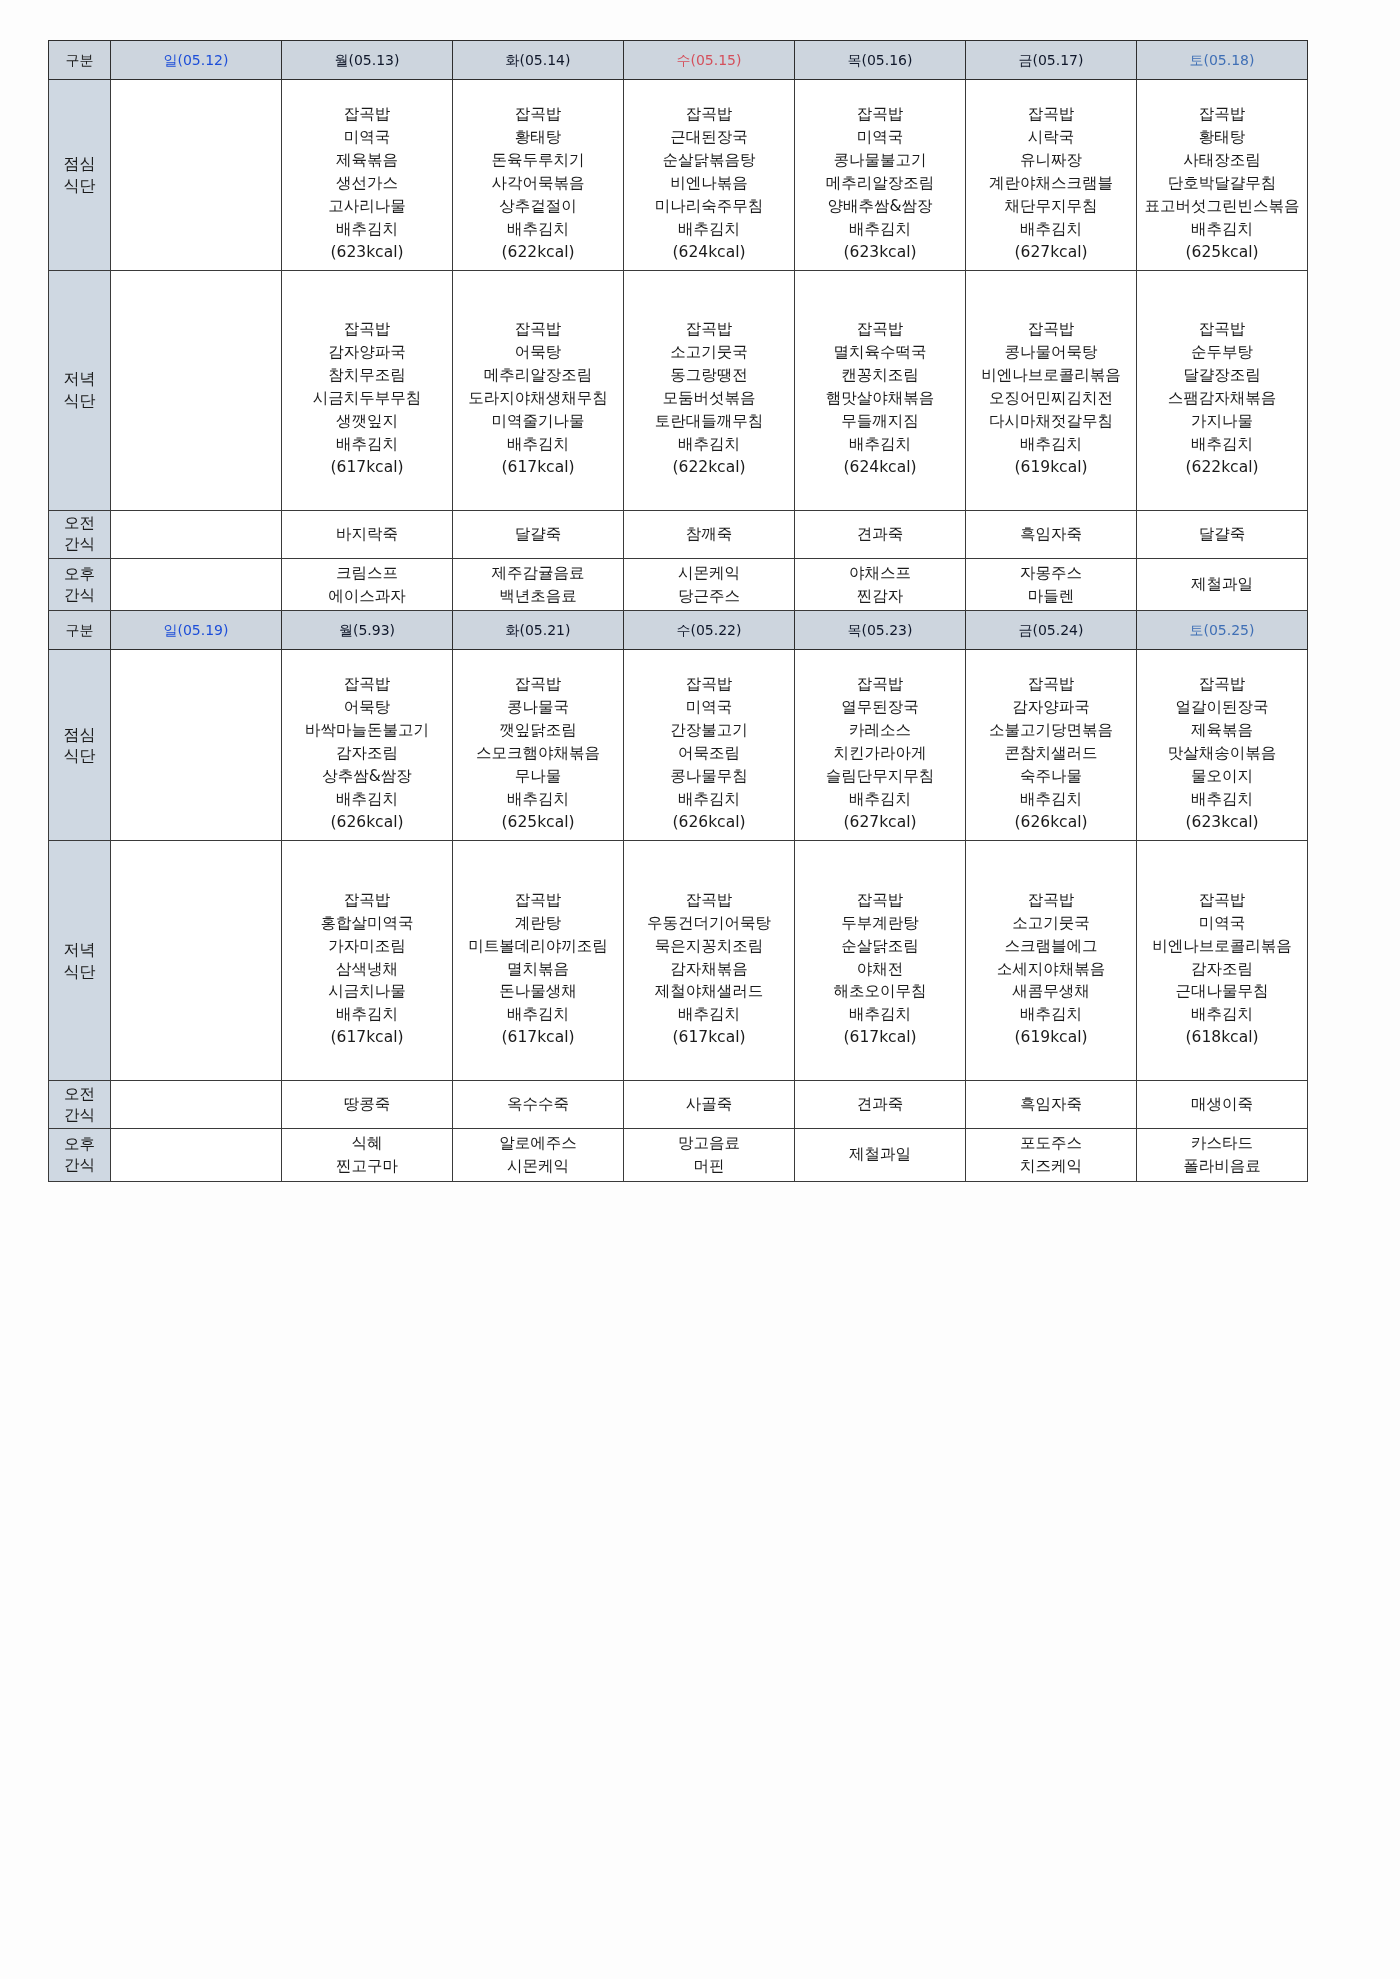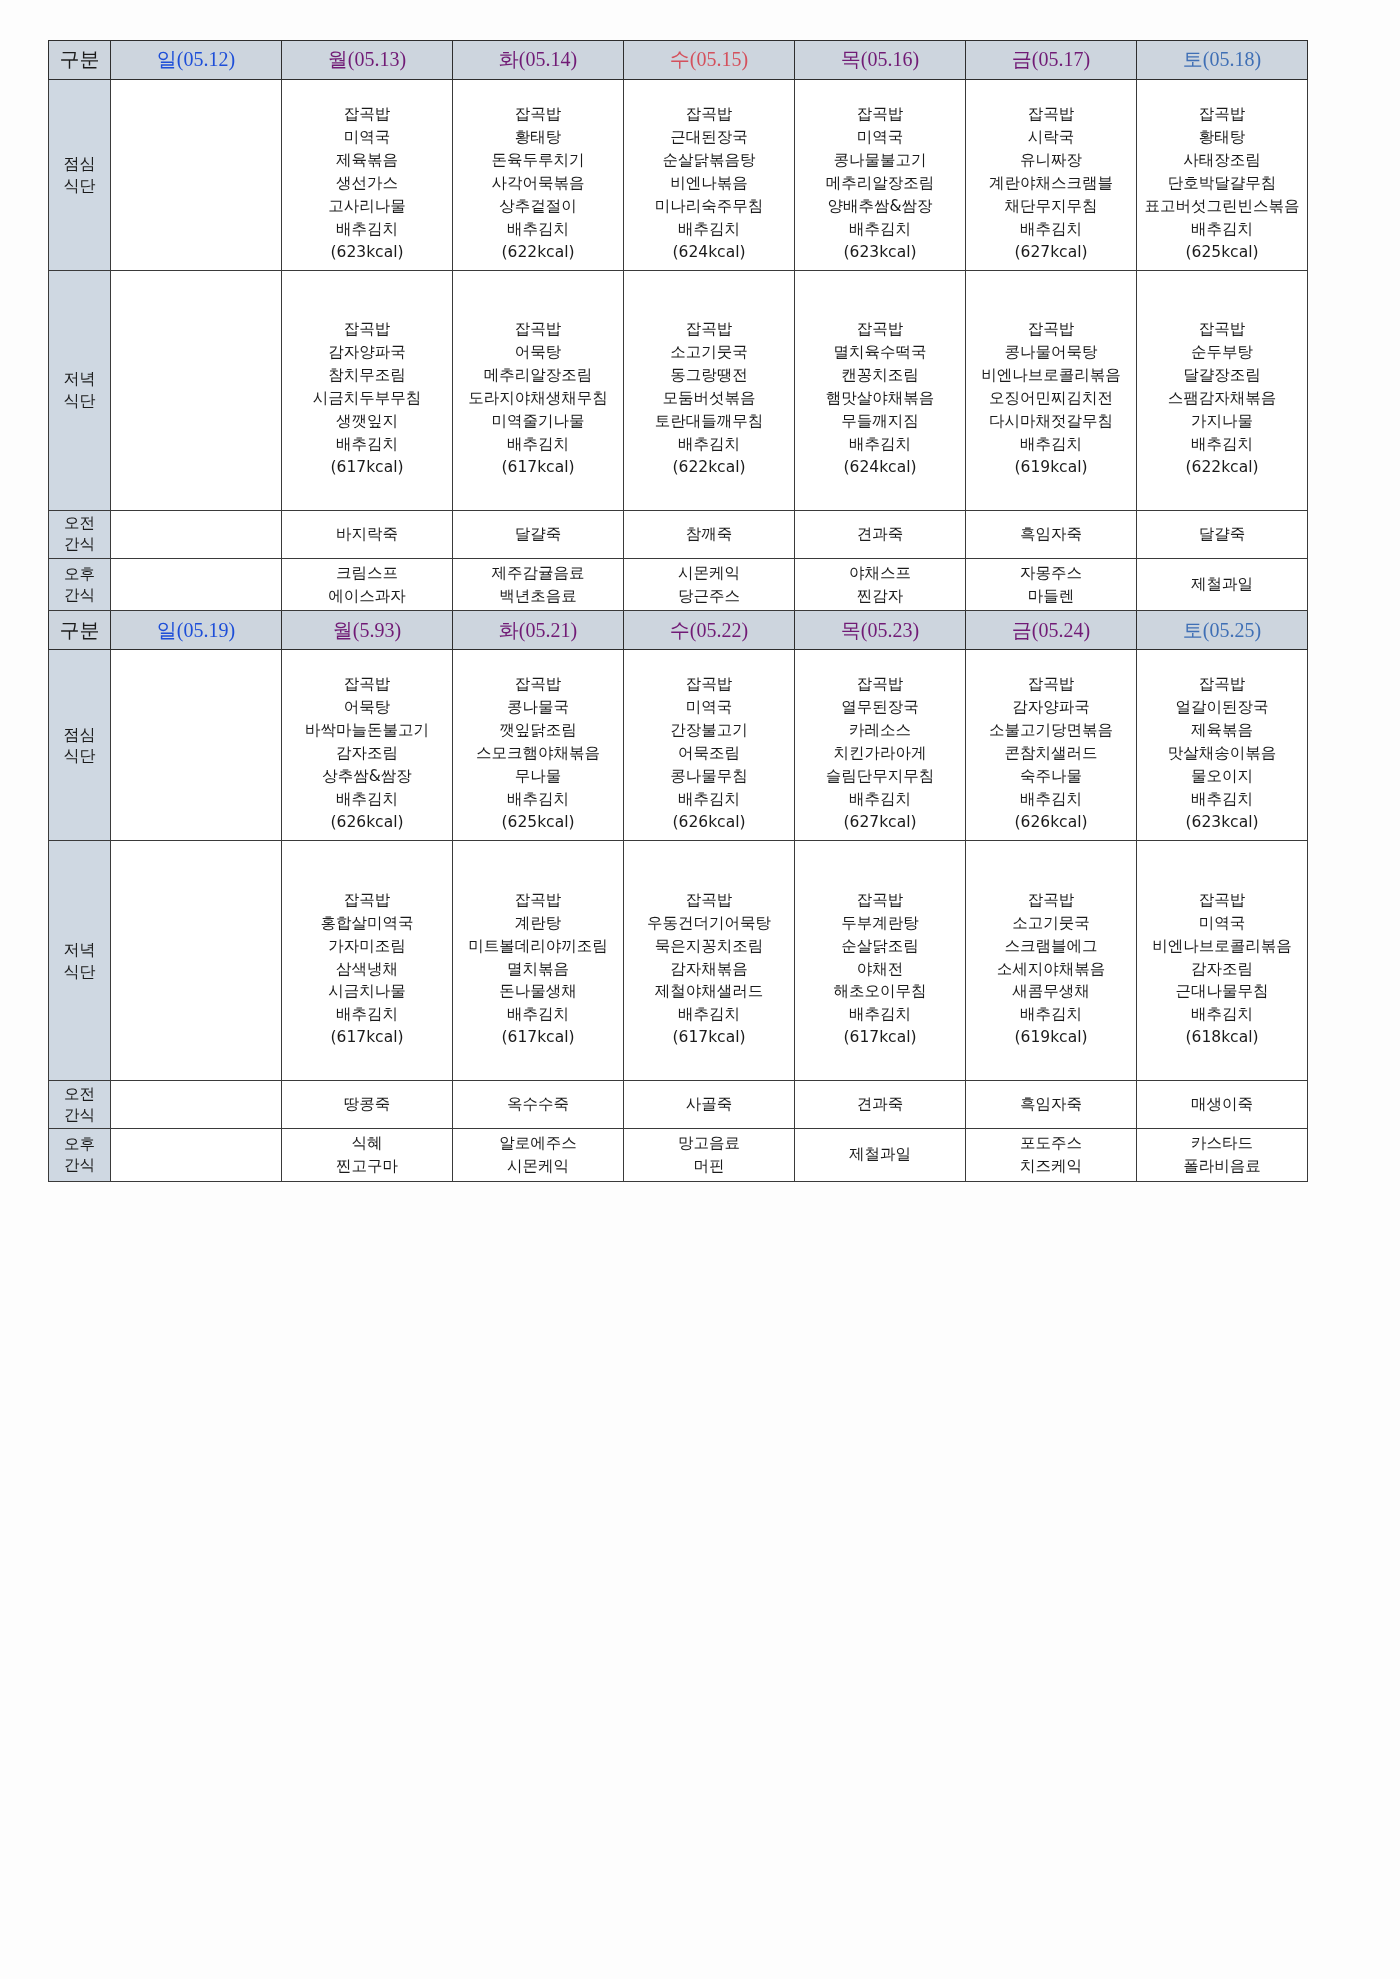--- a/index.html
+++ b/index.html
@@ -43,32 +43,31 @@
     overflow-wrap: break-word;
   }
   
   col.c-label  { width: 62px; }
   col.c-day    { width: 171px; }
 
   
   tr.hdr-row td {
     background: #cdd5de;
     height: 34px;
-    font-size: 20px;
+    font-size: 14px;
     padding: 2px;
     border: 1px solid #2e2e2e;
-    font-family: Liberation Serif, serif;
   }
   tr.hdr-row td.lbl {
     background: #cdd5de;
   }
   .d-sun  { color: #1d4ed8; }
   .d-sat  { color: #3f6fb5; }
   .d-hol  { color: #d4505c; }
-  .d-wk   { color: #701a75; }
+  .d-wk   { color: #0f172a; }
 
   
   td.rowlabel {
     background: #cfd8e2;
     font-size: 16px;
     line-height: 1.35;
     padding: 2px;
   }
   td.rowlabel .ln { display: block; }
 

